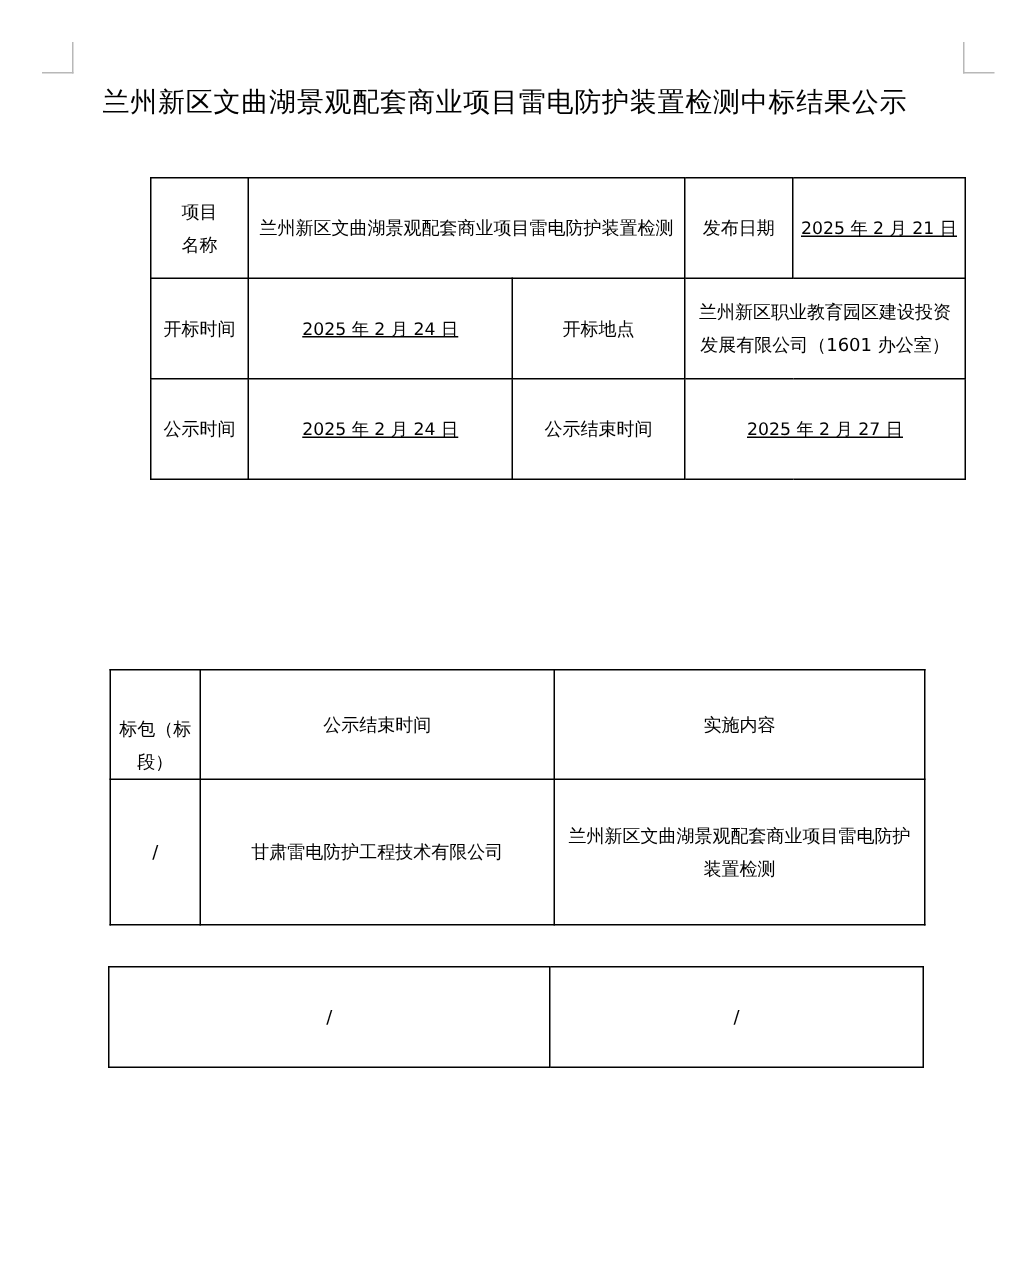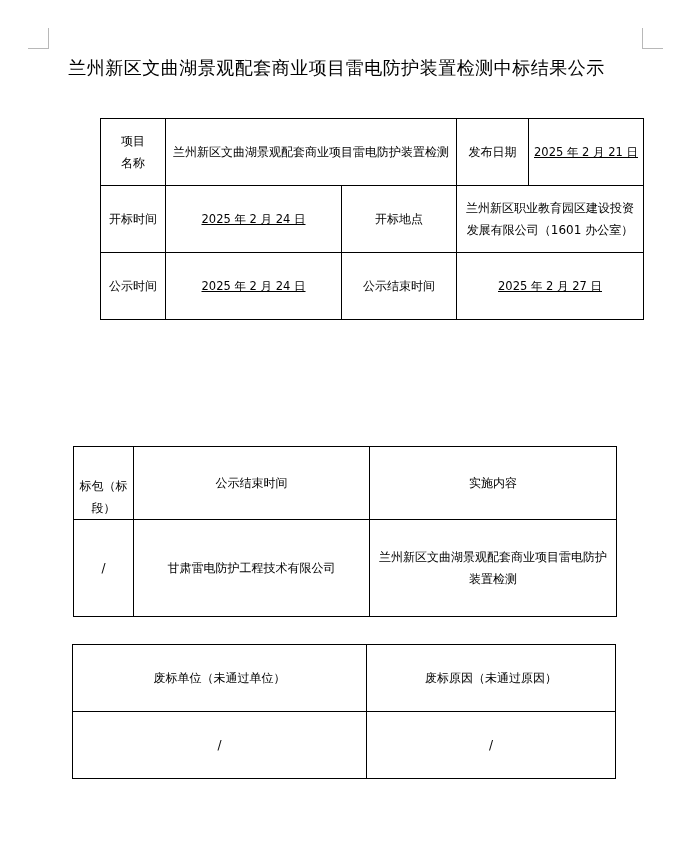--- a/index.html
+++ b/index.html
@@ -76,22 +76,18 @@
   </tr>
 </tbody>
   </table>
 
 <table id="t2">
   <colgroup>
       <col style="width:294px">
       <col style="width:249px">
     </colgroup>
   <tbody>
-      <tr class="r68">
-    <td>废标单位（未通过单位）</td>
-    <td>废标原因（未通过原因）</td>
-  </tr>
   <tr class="r68">
     <td>/</td>
     <td>/</td>
   </tr>
 </tbody>
   </table>
 
 </body></html>

